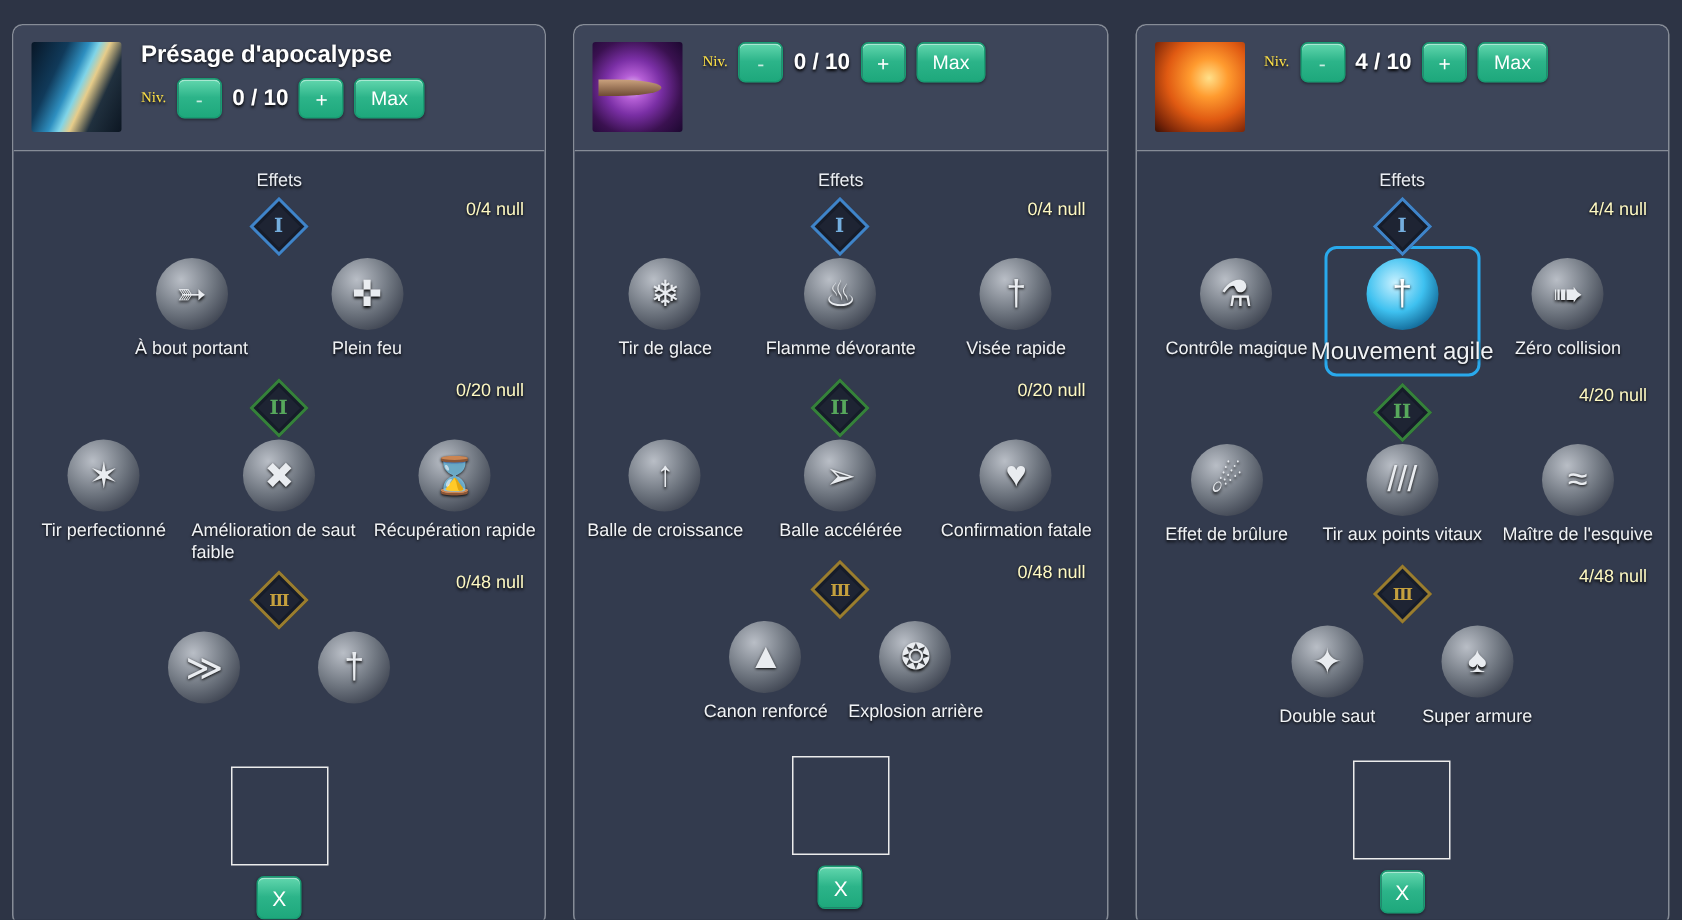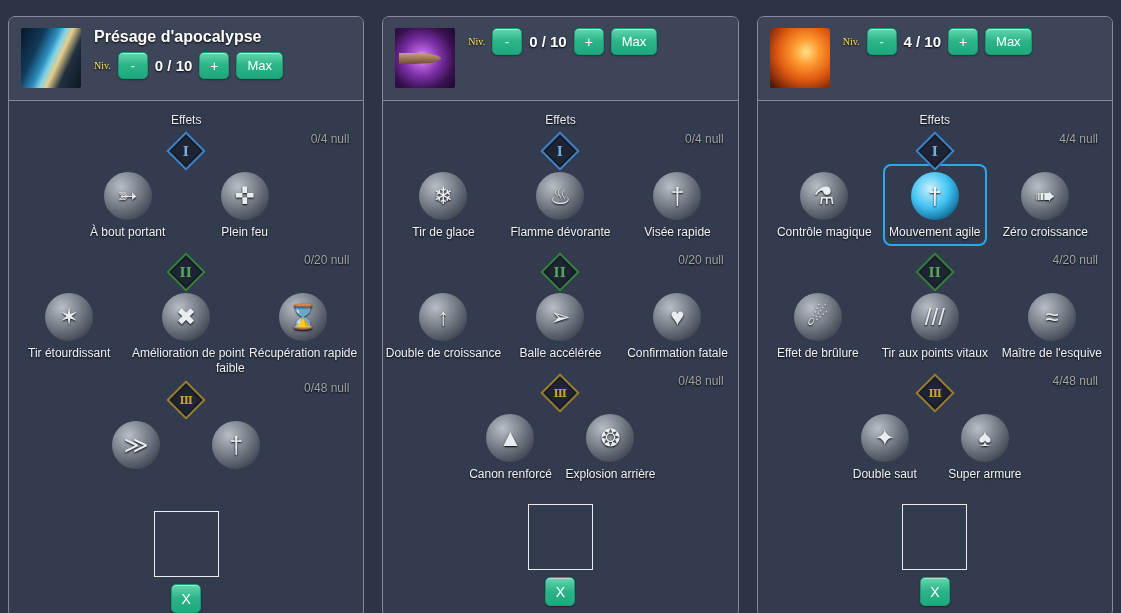--- a/index.html
+++ b/index.html
@@ -25,39 +25,39 @@
     box-shadow:inset 0 1px 0 rgba(255,255,255,.45),0 1px 2px rgba(0,0,0,.4);
     font-family:inherit;display:flex;align-items:center;justify-content:center;}
   .btn-sm{width:30px;height:27px;font-size:14px;}
   .btn-minus{color:rgba(255,255,255,.75);}
   .btn-max{height:27px;padding:0 10px;font-size:13px;}
   .lvl{font-size:15px;font-weight:bold;color:#fff;text-shadow:0 1px 2px #000;white-space:nowrap;}
   
   .panel-body{flex:1;display:flex;flex-direction:column;border-radius:0 0 6px 6px;padding-top:12px;}
   .effets{text-align:center;font-size:12px;color:#eaedf2;text-shadow:0 1px 2px #000;}
   .tier-head{position:relative;height:42px;margin-top:3px;display:flex;align-items:center;justify-content:center;}
-  .tcount{position:absolute;right:14px;top:2px;font-size:12px;color:#a3a3a3;text-shadow:0 1px 2px #000;}
+  .tcount{position:absolute;right:14px;top:2px;font-size:12px;color:#fef9c3;text-shadow:0 1px 2px #000;}
   .diamond{width:24px;height:24px;transform:rotate(45deg);background:#1e2433;border:2px solid;
     display:flex;align-items:center;justify-content:center;box-shadow:inset 0 0 0 2px #161c29;}
   .diamond span{transform:rotate(-45deg);font-family:"DejaVu Serif",serif;font-weight:bold;font-size:13px;}
   .t1{border-color:#3f84c9;}.t1 span{color:#74aede;}
   .t2{border-color:#35823a;}.t2 span{color:#57a85c;}
   .t3{border-color:#9a7d2e;}.t3 span{color:#c4a03e;}
   .t3 span{font-size:11px;letter-spacing:-1px;}
   .skills-row{display:flex;justify-content:center;align-items:flex-start;min-height:76px;}
   .skill{width:117px;display:flex;flex-direction:column;align-items:center;cursor:pointer;}
   .skills-row.two .skill{width:100px;}
   .sicon{width:48px;height:48px;border-radius:50%;flex:0 0 auto;
     background:radial-gradient(circle at 35% 30%,#b9bec6 0%,#6f7680 48%,#3f4552 80%);
     display:flex;align-items:center;justify-content:center;
     font-size:24px;color:#e9ecf0;text-shadow:0 1px 2px #000;}
-  .slabel{margin-top:5px;font-size:12px;line-height:1.25;color:#f0f2f5;text-align:right;text-shadow:0 1px 2px #000;}
+  .slabel{margin-top:5px;font-size:12px;line-height:1.25;color:#f0f2f5;text-align:left;text-shadow:0 1px 2px #000;}
   .skill.selected{border:2px solid #29a9ec;border-radius:8px;width:96px;padding:6px 2px 4px;margin-top:-8px;}
   .skill.selected .sicon{background:radial-gradient(circle at 40% 35%,#c9f1ff 0%,#3ec1f0 45%,#0c5d8c 82%);color:#fff;}
-  .skill.selected .slabel{font-size:12px;white-space:nowrap;}
+  .skill.selected .slabel{font-size:16px;white-space:nowrap;}
   .empty-box{width:63px;height:64px;border:1px solid #ececec;margin:14px auto 0;}
   .x-btn{width:30px;height:29px;font-size:14px;margin:7px auto 0;}
 </style>
 </head>
 <body>
 
 <div class="panels">
 
   <div class="panel">
     <div class="panel-header">
@@ -101,27 +101,27 @@
         <div class="diamond t2">
             <span>II</span>
           </div>
         <div class="tcount">0/20 null</div>
       </div>
       <div class="skills-row">
         <div class="skill">
           <div class="sicon">
               <span>✶</span>
             </div>
-          <div class="slabel">Tir étourdissant</div>
+          <div class="slabel">Tir perfectionné</div>
         </div>
         <div class="skill">
           <div class="sicon">
               <span>✖</span>
             </div>
-          <div class="slabel">Amélioration de point faible</div>
+          <div class="slabel">Amélioration de saut faible</div>
         </div>
         <div class="skill">
           <div class="sicon">
               <span>⌛</span>
             </div>
           <div class="slabel">Récupération rapide</div>
         </div>
       </div>
 
       <div class="tier-head">
@@ -195,21 +195,21 @@
         <div class="diamond t2">
             <span>II</span>
           </div>
         <div class="tcount">0/20 null</div>
       </div>
       <div class="skills-row">
         <div class="skill">
           <div class="sicon">
               <span>↑</span>
             </div>
-          <div class="slabel">Double de croissance</div>
+          <div class="slabel">Balle de croissance</div>
         </div>
         <div class="skill">
           <div class="sicon">
               <span>➢</span>
             </div>
           <div class="slabel">Balle accélérée</div>
         </div>
         <div class="skill">
           <div class="sicon">
               <span>♥</span>
@@ -276,21 +276,21 @@
         <div class="skill selected">
           <div class="sicon">
               <span>†</span>
             </div>
           <div class="slabel">Mouvement agile</div>
         </div>
         <div class="skill">
           <div class="sicon">
               <span>➠</span>
             </div>
-          <div class="slabel">Zéro croissance</div>
+          <div class="slabel">Zéro collision</div>
         </div>
       </div>
 
       <div class="tier-head">
         <div class="diamond t2">
             <span>II</span>
           </div>
         <div class="tcount">4/20 null</div>
       </div>
       <div class="skills-row">

